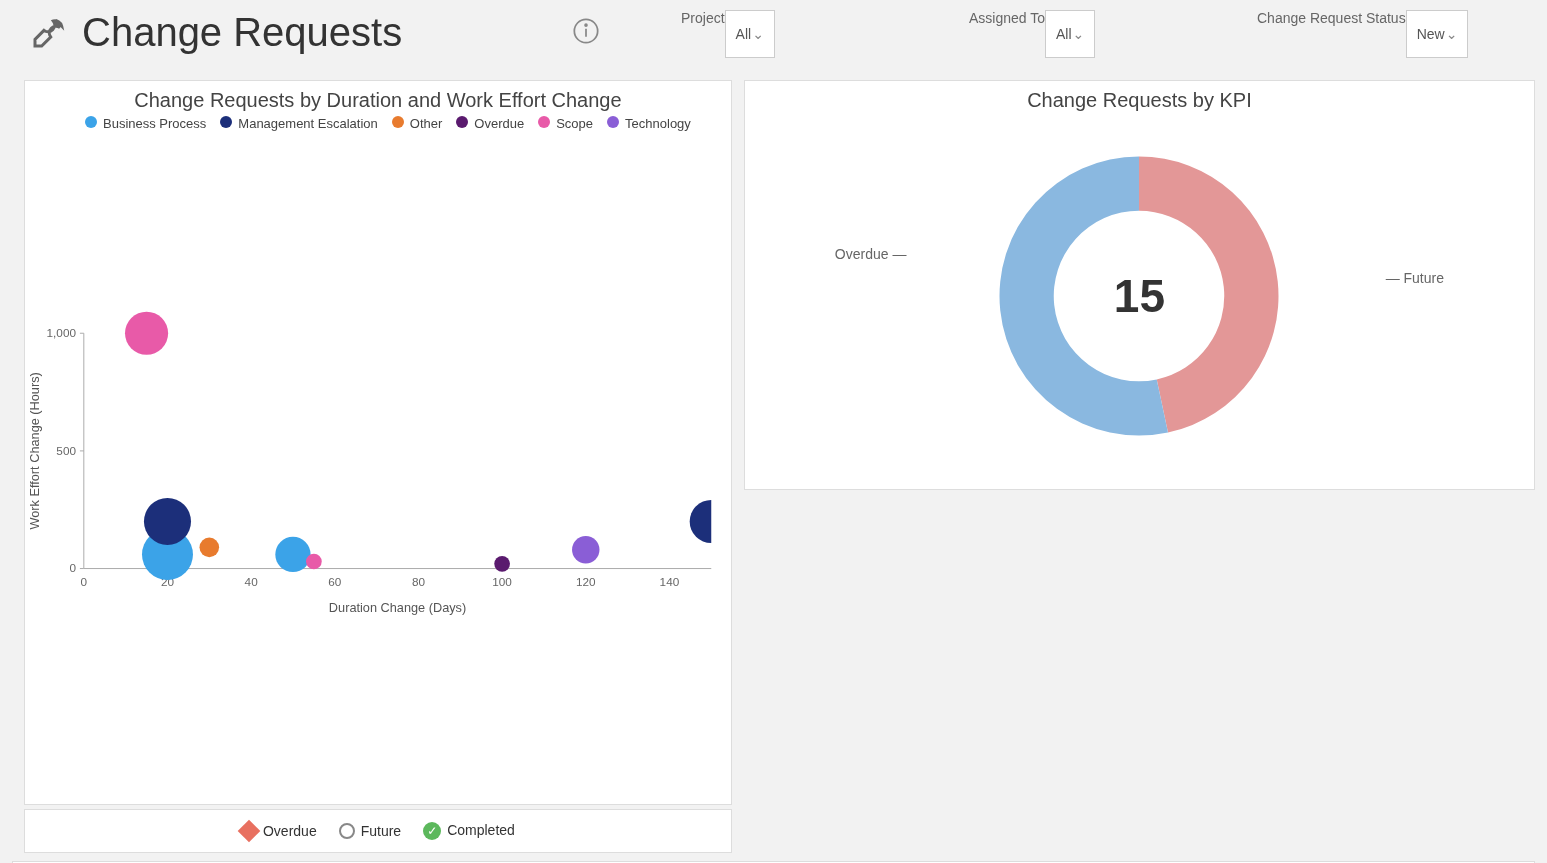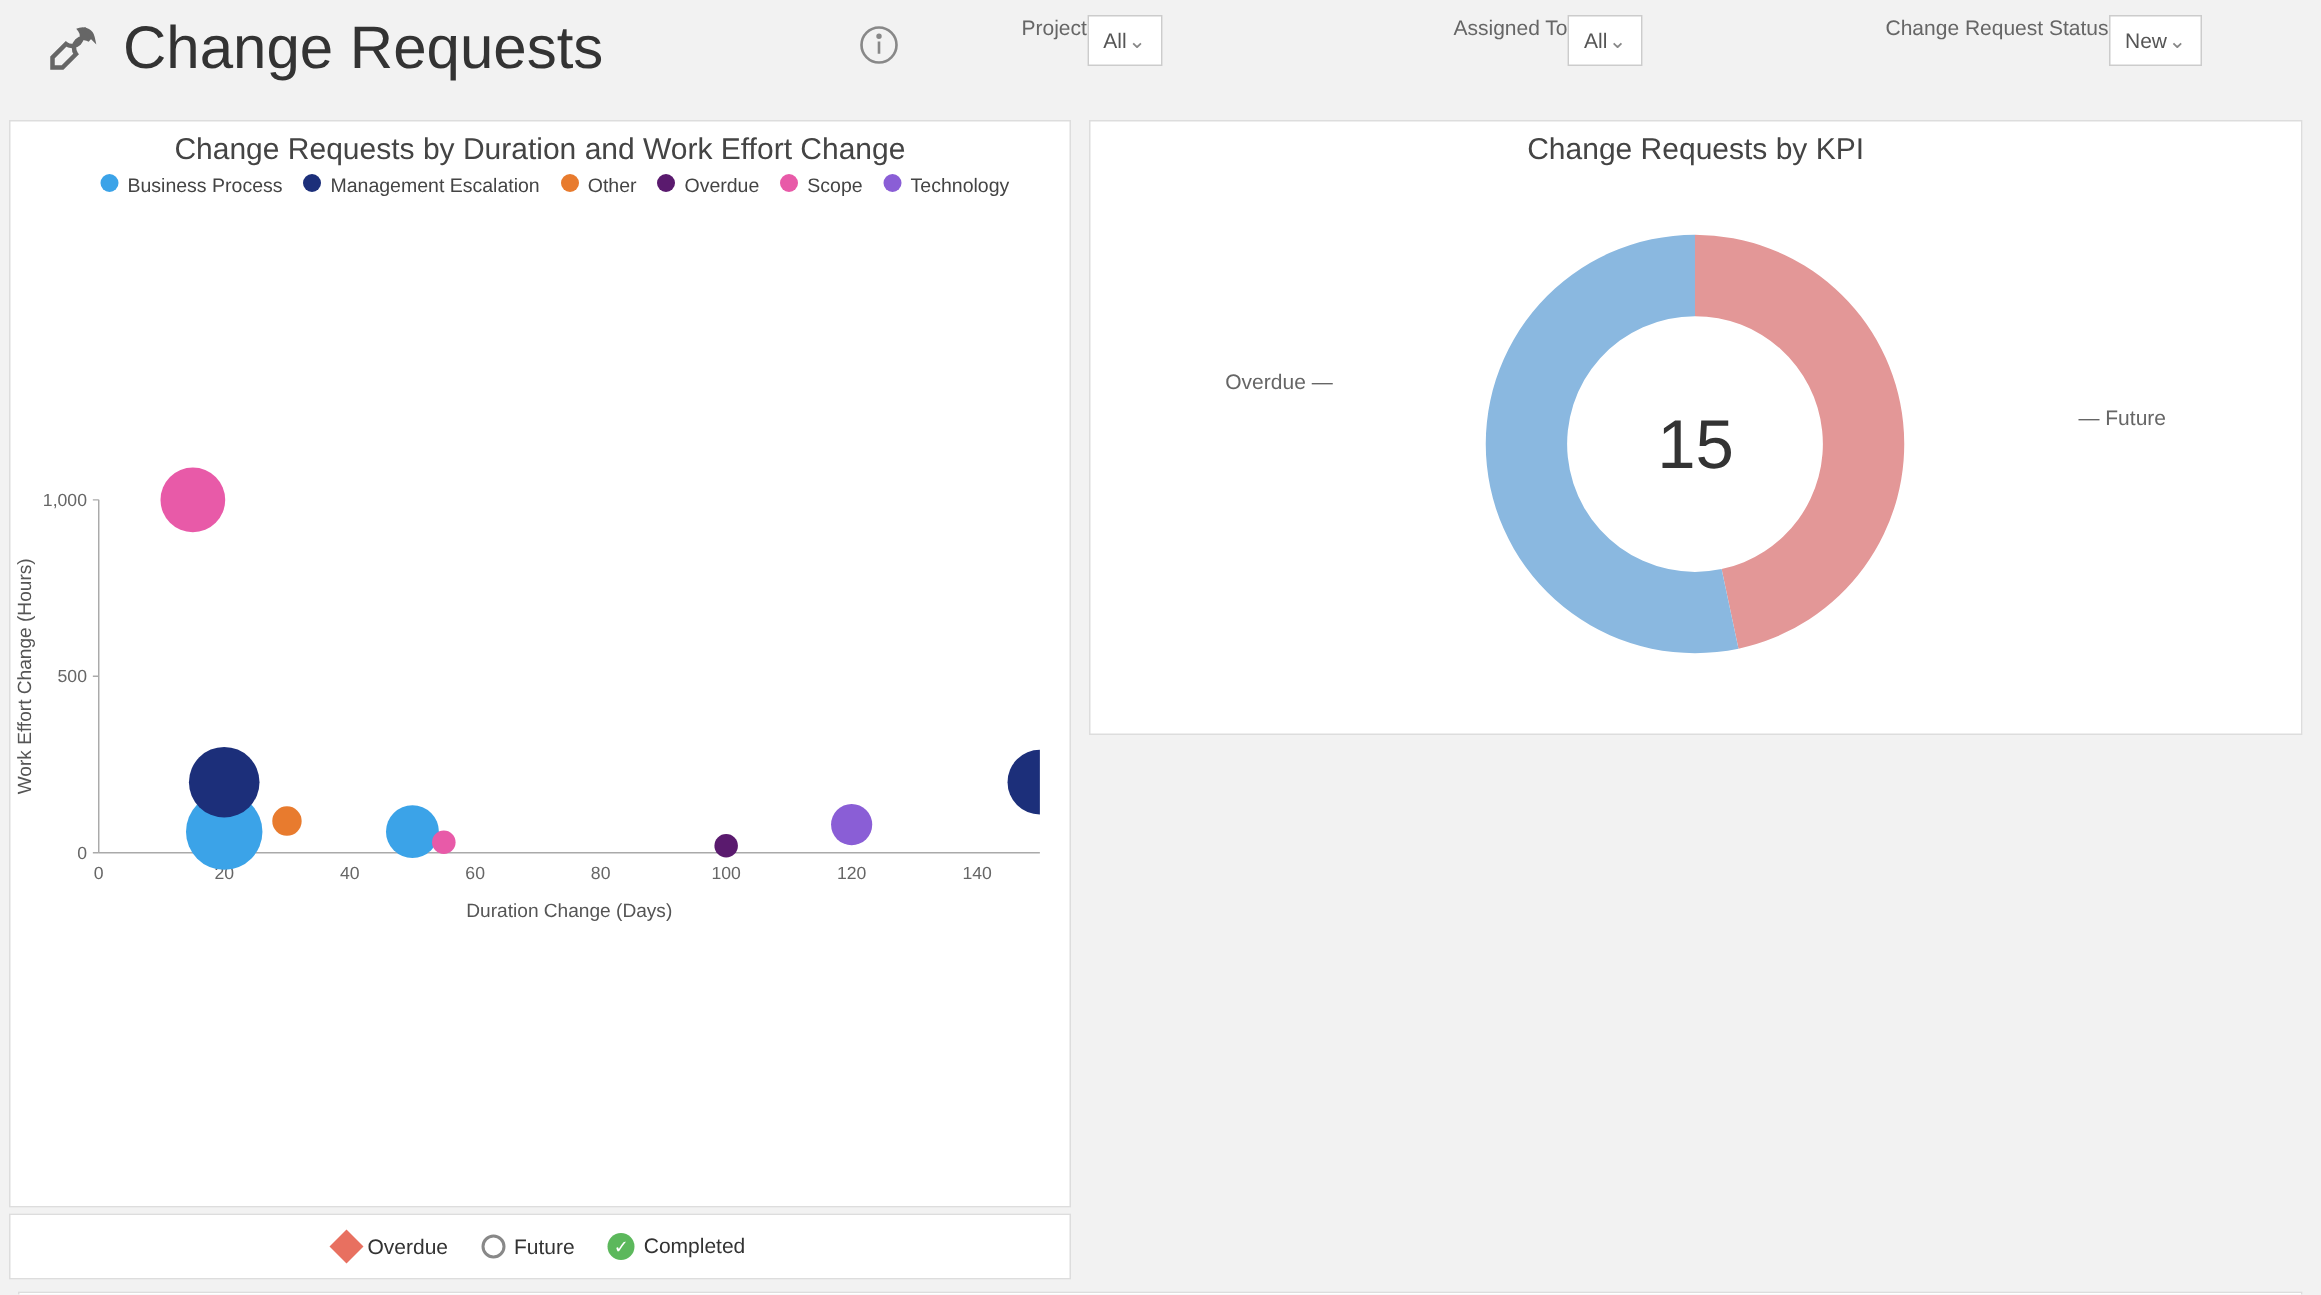--- a/index.html
+++ b/index.html
@@ -5,38 +5,38 @@
   * { box-sizing: border-box; margin: 0; padding: 0; }
   body { font-family: "Segoe UI", Arial, sans-serif; background: #f2f2f2; color: #333; width: 1547px; height: 863px; overflow: hidden; }
   .header { display: flex; align-items: flex-start; padding: 10px 20px 0 30px; height: 72px; }
   .title-wrap { display: flex; align-items: center; flex: 0 0 600px; text-align: right; }
   .title-icon { margin-right: 12px; }
   .page-title { font-size: 40px; font-weight: 300; color: #333; }
   .info-icon { margin-left: 170px; cursor: pointer; }
   .filters { display: flex; gap: 18px; margin-left: auto; }
   .filter { display: flex; flex-direction: row; min-width: 270px; }
   .filter-label { font-size: 14px; color: #666; margin-bottom: 4px; }
-  .filter-select { position: relative; display: flex; align-items: center; justify-content: space-between; border: 1px solid #ccc; background: #fff; height: 34px; padding: 0 10px; cursor: pointer; font-size: 14px; color: #555; }
+  .filter-select { position: relative; display: flex; align-items: center; justify-content: space-between; border: 1px solid #ccc; background: #fff; height: 48px; padding: 0 10px; cursor: pointer; font-size: 14px; color: #555; }
   .chevron { border-left: 1px solid transparent; color: #888; }
-  .row { display: flex; gap: 12px; padding: 8px 12px 0 6px; }
+  .row { display: flex; gap: 12px; padding: 8px 12px 0 24px; }
   .card { background: #fff; border: 1px solid #ddd; position: relative; }
   .card-left { flex: 0 0 725px; height: 410px; display: flex; flex-direction: column; }
   .card-right { flex: 1; height: 410px; }
   .card-title { text-align: center; font-size: 20px; font-weight: 400; color: #444; padding: 8px 0 4px 0; }
   .scatter-area { position: relative; flex: 1; }
   .scatter-svg { width: 100%; height: 100%; }
   .legend-row { display: flex; gap: 14px; flex-wrap: wrap; padding: 0 40px 6px 60px; font-size: 13px; color: #444; }
   .legend-item { display: flex; align-items: flex-start; gap: 6px; }
   .dot { width: 12px; height: 12px; border-radius: 50%; display: inline-block; }
   .status-legend { display: flex; justify-content: center; align-items: center; gap: 22px; height: 44px; border: 1px solid #ddd; background: #fff; margin-top: 4px; font-size: 14px; }
   .diamond { width: 16px; height: 16px; transform: rotate(45deg); display: inline-block; }
   .circle-o { width: 16px; height: 16px; border: 2px solid #888; border-radius: 50%; display: inline-block; }
   .check-c { width: 18px; height: 18px; border-radius: 50%; background: #5cb85c; display: inline-flex; align-items: center; justify-content: center; color: #fff; font-size: 12px; }
   .donut-wrap { display: flex; align-items: center; justify-content: center; height: 360px; position: relative; }
-  .donut-center { position: absolute; font-size: 46px; font-weight: 400; color: #333; }
+  .donut-center { position: absolute; font-size: 46px; font-weight: 700; color: #333; }
   .donut-label { position: absolute; font-size: 14px; color: #666; }
   .table-wrap { margin: 8px 12px 0 12px; background: #fff; border: 1px solid #ddd; height: 333px; display: flex; flex-direction: column; }
   table { width: 100%; border-collapse: collapse; font-size: 14px; }
   th { text-align: left; font-weight: 400; color: #444; padding: 8px 10px; border-bottom: 1px solid #ccc; position: relative; }
   th.sort-desc::after { content: "▼"; font-size: 9px; position: absolute; left: 10px; bottom: -2px; }
   .col-kpi { width: 40px; text-align: center; }
   .col-cr { width: 460px; max-width: 460px; }
   .col-link { width: 42px; text-align: center; }
   .col-proj { width: 240px; max-width: 240px; }
   .col-assign { width: 130px; }

